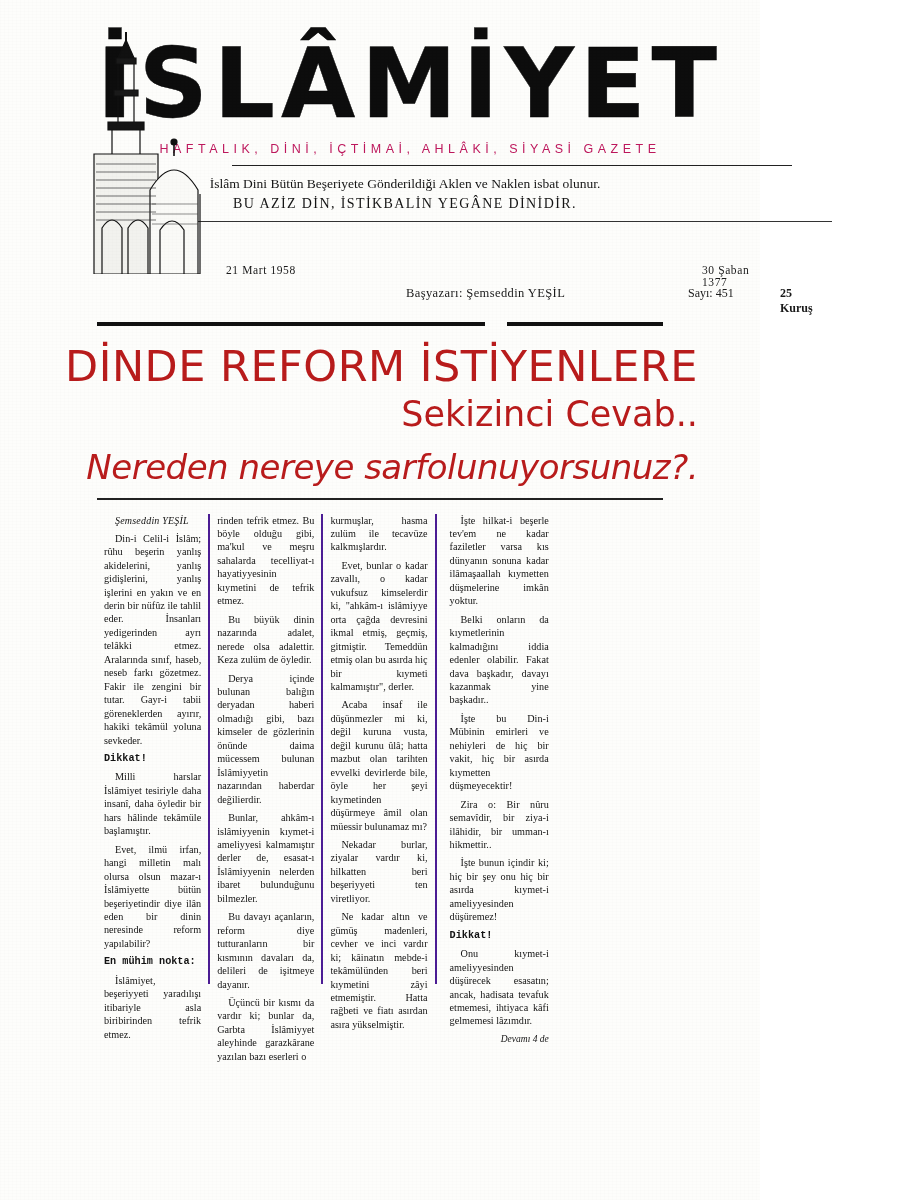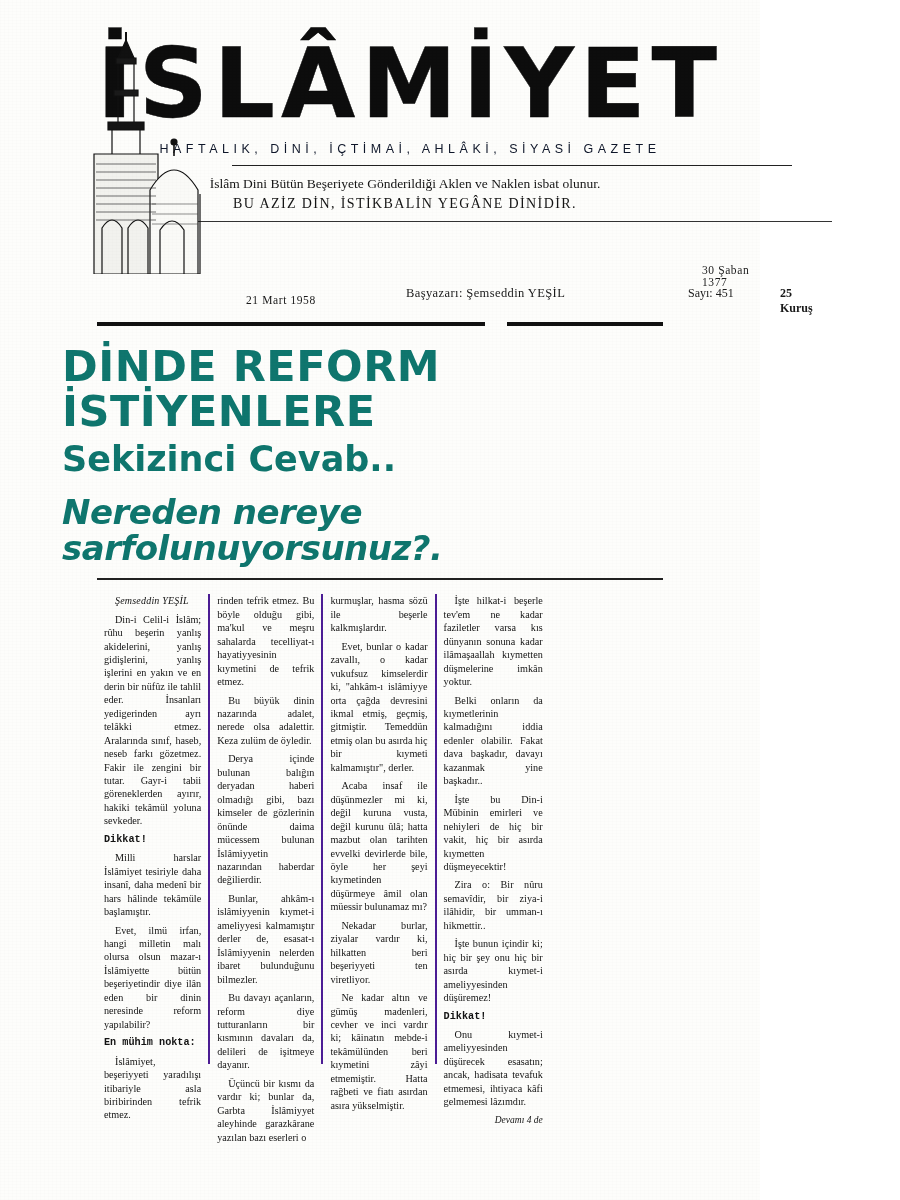--- a/index.html
+++ b/index.html
@@ -41,21 +41,21 @@
     color: #0d0d0d;
     -webkit-text-stroke: 0.4px #000;
   }
   .masthead-sub {
     text-align: center;
     font-family: "Liberation Sans", sans-serif;
     font-size: 12.5px;
     letter-spacing: 4.5px;
     margin-top: 10px;
     padding-left: 60px;
-    color: #0f172a;
+    color: #be185d;
   }
   .masthead-rule {
     width: 560px;
     margin: 9px auto 0 auto;
     border-top: 1px solid #222;
     margin-left: 230px;
   }
   .masthead-slogan {
     text-align: center;
     font-family: "Liberation Serif", serif;
@@ -89,24 +89,23 @@
   .dateline {
     position: relative;
     margin-top: 10px;
     height: 54px;
     font-family: "Liberation Serif", serif;
     font-size: 11.5px;
     color: #1a1a1a;
   }
   .dateline .left {
     position: absolute;
-    left: 244px;
+    left: 224px;
     top: 2px;
     letter-spacing: 0.6px;
-    margin-top: 30px;
   }
   .dateline .right {
     position: absolute;
     left: 700px;
     top: 2px;
     letter-spacing: 0.6px;
   }
   .dateline .center {
     position: absolute;
     left: 404px;
@@ -139,24 +138,24 @@
     position: absolute;
     top: -1px;
     left: 388px;
     width: 22px;
     height: 6px;
     background: #fdfdfb;
   }
 
   
   .headlines {
-    text-align: left;
+    text-align: right;
     font-family: "DejaVu Sans", sans-serif;
-    font-weight: bold;
-    color: #0f766e;
+    font-weight: normal;
+    color: #b91c1c;
     padding: 0 60px;
   }
   .hl1 {
     font-size: 43px;
     letter-spacing: 0.5px;
     margin-top: 18px;
     line-height: 1.05;
   }
   .hl2 {
     font-size: 35px;
@@ -194,21 +193,21 @@
     box-sizing: border-box;
     padding: 0 7px;
     font-family: "Liberation Serif", serif;
     font-size: 10.2px;
     line-height: 1.32;
     text-align: justify;
     color: #131313;
     border-right: 2px solid #4c1d95;
     position: relative;
   }
-  .col:last-child { border-right: none; }
+  .col:last-child { border-right: none; margin-left: 6px; }
   .col p {
     margin: 0 0 5px 0;
     text-indent: 11px;
   }
   .col p.noindent { text-indent: 0; }
   .byline {
     font-style: italic;
     font-size: 10px;
     text-align: left;
     margin-bottom: 6px;
@@ -302,37 +301,37 @@
   </div>
 
   <div class="rule-thin"></div>
 
   <div class="columns">
 
     <div class="col">
       <p class="byline">Şemseddin YEŞİL</p>
       <p>Din-i Celil-i İslâm; rûhu beşerin yanlış akidelerini, yanlış gidişlerini, yanlış işlerini en yakın ve en derin bir nüfûz ile tahlil eder. İnsanları yedigerinden ayrı telâkki etmez. Aralarında sınıf, haseb, neseb farkı gözetmez. Fakir ile zengini bir tutar. Gayr-i tabii göreneklerden ayırır, hakiki tekâmül yoluna sevkeder.</p>
       <p class="noindent bold-lead">Dikkat!</p>
-      <p>Milli harslar İslâmiyet tesiriyle daha insanî, daha medenî bir hars hâlinde tekâmüle başlamıştır.</p>
+      <p>Milli harslar İslâmiyet tesiriyle daha insanî, daha öyledir bir hars hâlinde tekâmüle başlamıştır.</p>
       <p>Evet, ilmü irfan, hangi milletin malı olursa olsun mazar-ı İslâmiyette bütün beşeriyetindir diye ilân eden bir dinin neresinde reform yapılabilir?</p>
       <p class="noindent bold-lead">En mühim nokta:</p>
       <p>İslâmiyet, beşeriyyeti yaradılışı itibariyle asla biribirinden tefrik etmez.</p>
     </div>
 
     <div class="col">
       <p class="noindent">rinden tefrik etmez. Bu böyle olduğu gibi, ma'kul ve meşru sahalarda tecelliyat-ı hayatiyyesinin kıymetini de tefrik etmez.</p>
       <p>Bu büyük dinin nazarında adalet, nerede olsa adalettir. Keza zulüm de öyledir.</p>
       <p>Derya içinde bulunan balığın deryadan haberi olmadığı gibi, bazı kimseler de gözlerinin önünde daima mücessem bulunan İslâmiyyetin nazarından haberdar değilierdir.</p>
       <p>Bunlar, ahkâm-ı islâmiyyenin kıymet-i ameliyyesi kalmamıştır derler de, esasat-ı İslâmiyyenin nelerden ibaret bulunduğunu bilmezler.</p>
       <p>Bu davayı açanların, reform diye tutturanların bir kısmının davaları da, delileri de işitmeye dayanır.</p>
       <p>Üçüncü bir kısmı da vardır ki; bunlar da, Garbta İslâmiyyet aleyhinde garazkârane yazılan bazı eserleri o</p>
     </div>
 
     <div class="col">
-      <p class="noindent">kurmuşlar, hasma sözü ile beşerle kalkmışlardır.</p>
+      <p class="noindent">kurmuşlar, hasma zulüm ile tecavüze kalkmışlardır.</p>
       <p>Evet, bunlar o kadar zavallı, o kadar vukufsuz kimselerdir ki, "ahkâm-ı islâmiyye orta çağda devresini ikmal etmiş, geçmiş, gitmiştir. Temeddün etmiş olan bu asırda hiç bir kıymeti kalmamıştır", derler.</p>
       <p>Acaba insaf ile düşünmezler mi ki, değil kuruna vusta, değil kurunu ûlâ; hatta mazbut olan tarihten evvelki devirlerde bile, öyle her şeyi kıymetinden düşürmeye âmil olan müessir bulunamaz mı?</p>
       <p>Nekadar burlar, ziyalar vardır ki, hilkatten beri beşeriyyeti ten viretliyor.</p>
       <p>Ne kadar altın ve gümüş madenleri, cevher ve inci vardır ki; kâinatın mebde-i tekâmülünden beri kıymetini zâyi etmemiştir. Hatta rağbeti ve fiatı asırdan asıra yükselmiştir.</p>
     </div>
 
     <div class="col">
       <p>İşte hilkat-i beşerle tev'em ne kadar faziletler varsa kıs dünyanın sonuna kadar ilâmaşaallah kıymetten düşmelerine imkân yoktur.</p>
       <p>Belki onların da kıymetlerinin kalmadığını iddia edenler olabilir. Fakat dava başkadır, davayı kazanmak yine başkadır..</p>
       <p>İşte bu Din-i Mübinin emirleri ve nehiyleri de hiç bir vakit, hiç bir asırda kıymetten düşmeyecektir!</p>

